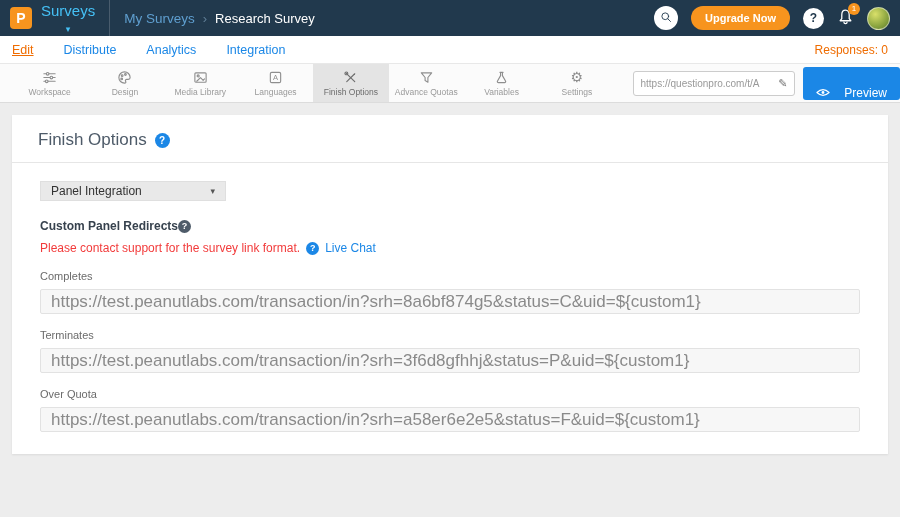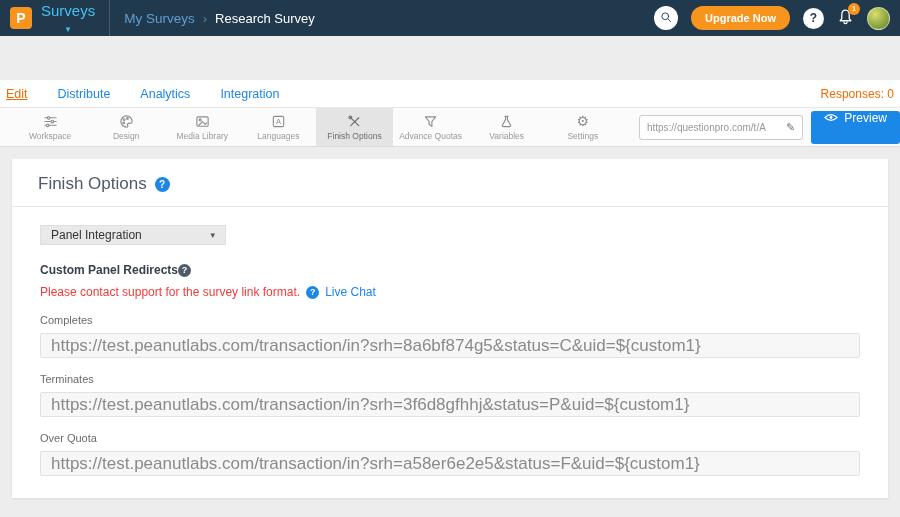--- a/index.html
+++ b/index.html
@@ -25,42 +25,42 @@
               font-weight: bold; display: flex; align-items: center; justify-content: center; cursor: pointer; }
   .bell-wrap { position: relative; color: #fff; cursor: pointer; display: flex; }
   .badge { position: absolute; top: -5px; right: -6px; background: #f7941e; color: #fff; font-size: 8px;
            min-width: 12px; height: 12px; border-radius: 6px; display: flex; align-items: center;
            justify-content: center; padding: 0 2px; }
   .avatar { width: 23px; height: 23px; border-radius: 50%;
             background: radial-gradient(circle at 35% 30%, #d9e06a, #8aa43f 60%, #5c7a2e);
             border: 1px solid rgba(255,255,255,0.5); cursor: pointer; }
 
   
-  .nav { height: 27px; background: #fff; display: flex; align-items: center; padding: 0 6px; gap: 30px; margin-top: 44px; }
+  .nav { height: 27px; background: #fff; display: flex; align-items: center; padding: 0 12px; gap: 30px; }
   .nav .tab { font-size: 12.5px; color: #1b87e6; text-decoration: none; cursor: pointer; }
   .nav .tab.active { color: #ef6c00; text-decoration: underline; }
   .responses { margin-left: auto; color: #ef6c00; font-size: 12px; }
 
   
   .toolbar { height: 40px; background: #fbfbfb; border-top: 1px solid #e8e8e8; border-bottom: 1px solid #dcdcdc;
              display: flex; align-items: center; padding-left: 12px; }
   .tb-item { width: 80px; height: 100%; display: flex; flex-direction: column; align-items: center;
              justify-content: center; gap: 2px; cursor: pointer; }
   .tb-item.active { background: #e4e4e4; }
   .tb-icon { height: 16px; display: flex; align-items: center; color: #8e8e8e; font-size: 14px; line-height: 16px; }
   .tb-label { font-size: 8.5px; color: #9a9a9a; white-space: nowrap; }
   .tb-item.active .tb-label { color: #6d6d6d; }
   .tb-item.active .tb-icon { color: #6d6d6d; }
   .url-box { margin-left: 18px; width: 172px; height: 25px; border: 1px solid #ccc; border-radius: 3px;
              background: #fff; display: flex; align-items: center; padding: 0 7px; }
   .url-box input { border: none; outline: none; flex: 1; min-width: 0; font-size: 10px; color: #999;
                    font-family: inherit; background: transparent; }
   .pencil { color: #777; font-size: 11px; margin-left: 5px; cursor: pointer; }
   .preview-btn { margin-left: 8px; background: #1b87e6; border: none; color: #fff; height: 33px; padding: 0 13px;
-                 border-radius: 3px; font-size: 12px; display: flex; align-items: flex-start; gap: 6px;
+                 border-radius: 3px; font-size: 12px; display: flex; align-items: flex-end; gap: 14px;
                  cursor: pointer; font-family: inherit; }
 
   
   .content { padding: 12px; height: 454px; }
   .card { background: #fff; box-shadow: 0 1px 2px rgba(0,0,0,0.08); }
   .card-header { padding: 15px 26px 12px; display: flex; align-items: center; gap: 8px; border-bottom: 1px solid #e6e6e6; }
   .card-title { font-size: 17px; color: #4e5b69; }
   .q-badge { width: 15px; height: 15px; border-radius: 50%; background: #1b87e6; color: #fff; font-size: 10px;
              font-weight: bold; display: flex; align-items: center; justify-content: center; cursor: pointer; flex: none; }
   .q-badge.small { width: 13px; height: 13px; font-size: 9px; }

